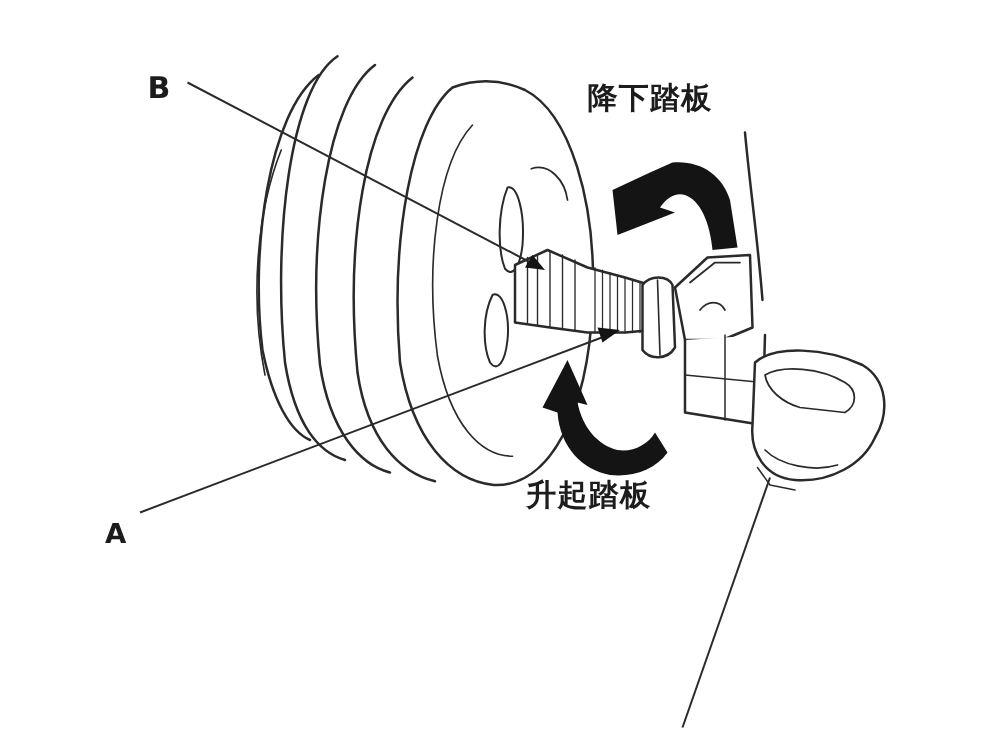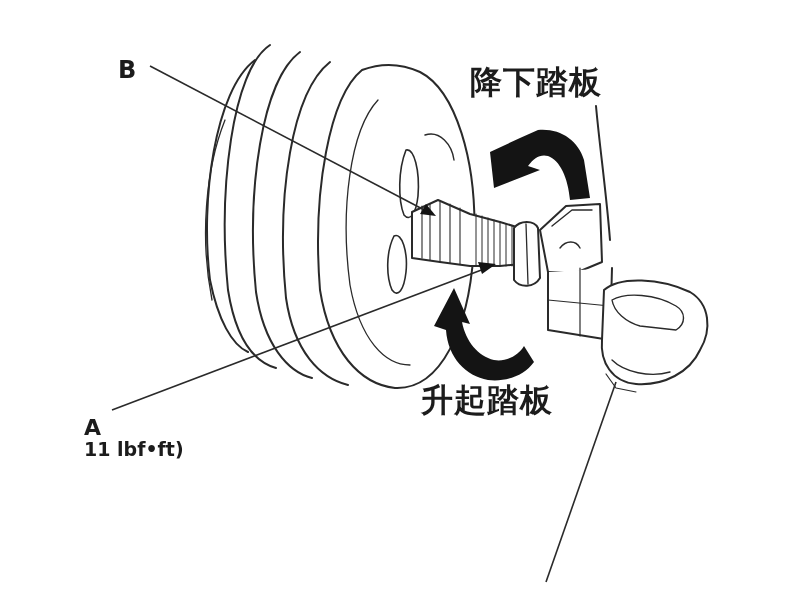--- a/index.html
+++ b/index.html
@@ -1,21 +1,21 @@
 <!DOCTYPE html>
 <html><head>
 <meta charset="utf-8">
 <style>
   html, body { margin:0; padding:0; background:#ffffff; }
   body { width:786px; height:600px; position:relative; overflow:hidden;
          font-family:"DejaVu Sans", "Liberation Sans", sans-serif; color:#1a1a1a; }
   #figure { position:absolute; left:0; top:0; width:786px; height:600px; }
   .label { position:absolute; font-weight:bold; line-height:1; color:#1c1c1c; white-space:nowrap; }
   .label-b { left:118px; top:58px; font-size:24px; }
-  .label-cn { font-size:32px; letter-spacing:1px; }
+  .label-cn { font-size:24px; letter-spacing:1px; }
   .label-lower { left:470px; top:66px; }
   .label-raise { left:421px; top:384px; }
   .callout-a { position:absolute; left:84px; top:417px; font-weight:bold; font-size:19px; line-height:20px; color:#1c1c1c; }
   .callout-a div { white-space:nowrap; }
   .callout-a .letter { font-size:22px; line-height:22px; }
 </style>
 </head>
 <body>
 
 <svg id="figure" viewBox="0 0 786 600" xmlns="http://www.w3.org/2000/svg">
@@ -76,14 +76,13 @@
     <line x1="546" y1="582" x2="616" y2="382"></line>
   </g>
 </svg>
 
 <div class="label label-b">B</div>
 <div class="label label-cn label-lower">降下踏板</div>
 <div class="label label-cn label-raise">升起踏板</div>
 
 <div class="callout-a">
   <div class="letter">A</div>
-  <div>11 lbf•ft)</div>
 </div>
 
 </body></html>

